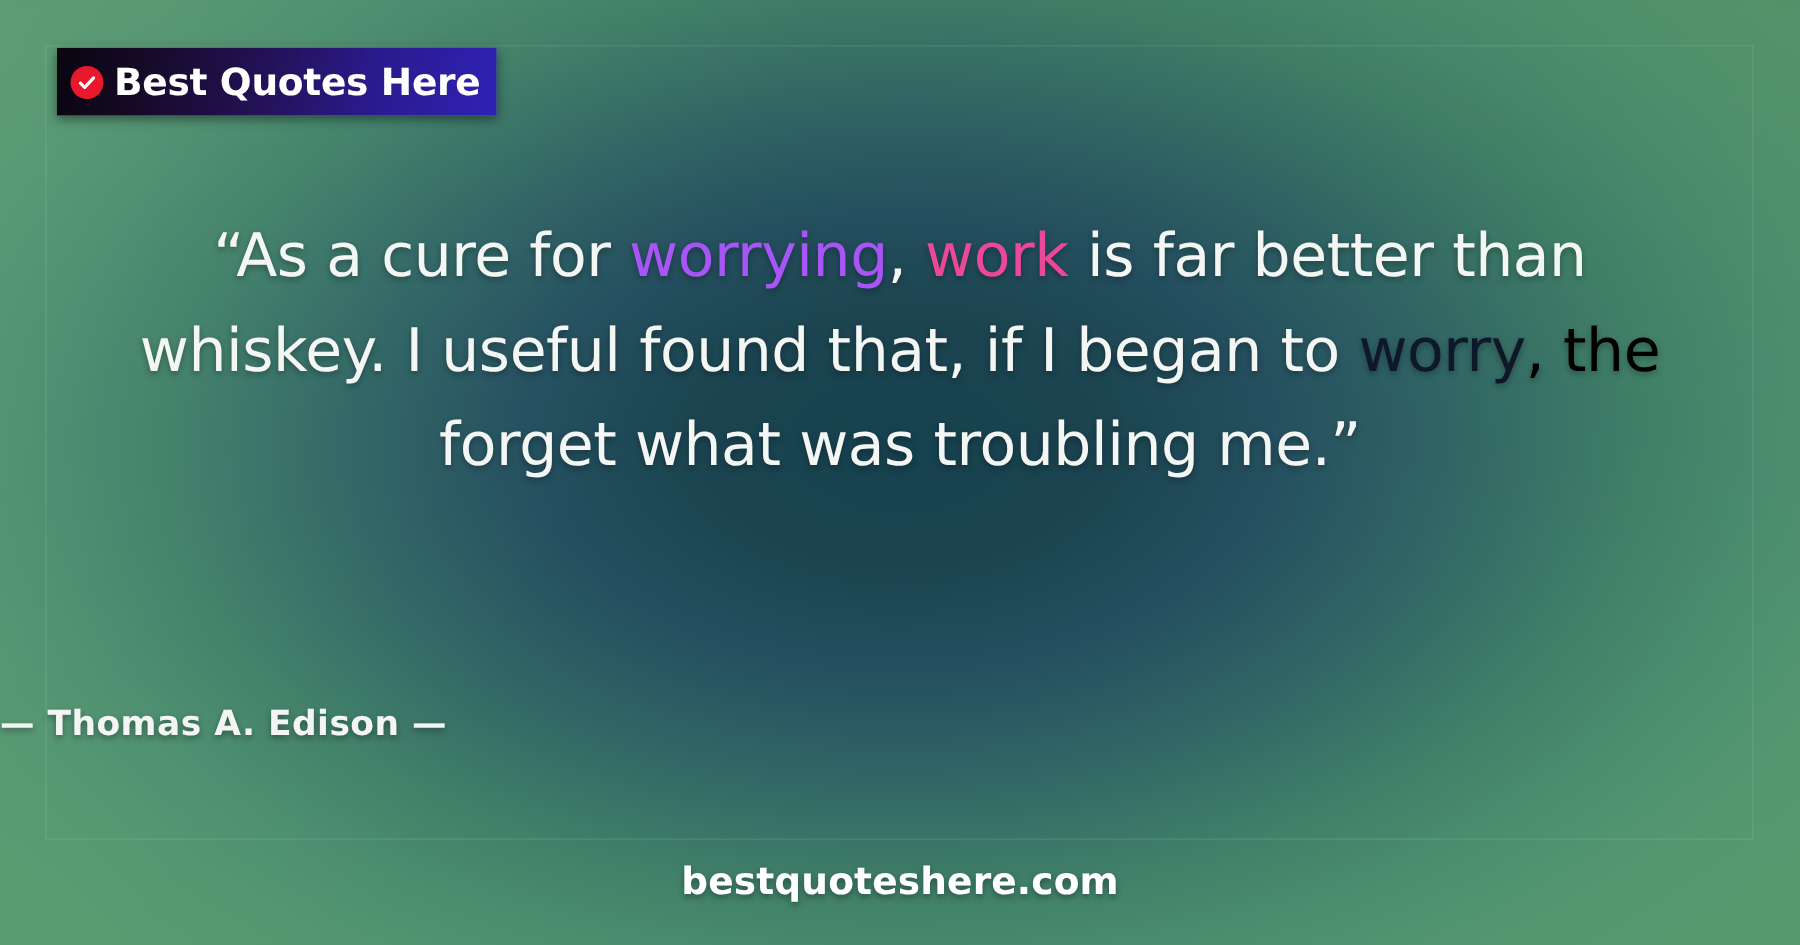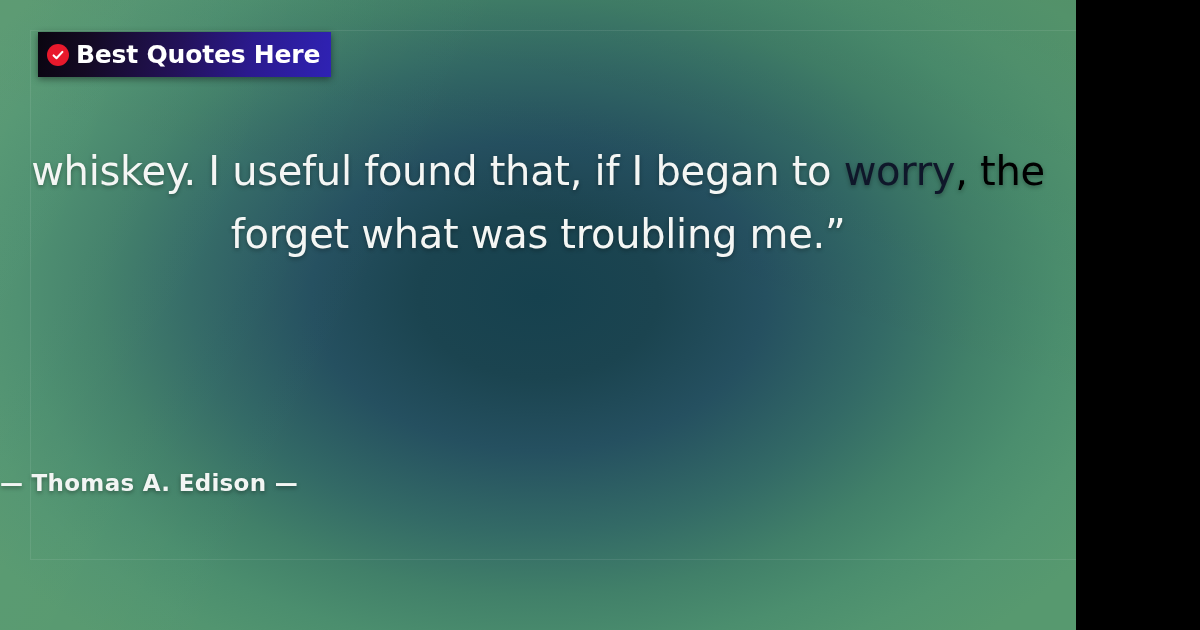--- a/index.html
+++ b/index.html
@@ -3,21 +3,21 @@
 <meta charset="utf-8">
 <title>Quote Card</title>
 <style>
   html, body {
     margin: 0;
     padding: 0;
     background: #000;
   }
   #card {
     position: relative;
-    width: 1076px;
+    width: 1200px;
     height: 630px;
     overflow: hidden;
     font-family: "DejaVu Sans", sans-serif;
     background-color: #4f946d;
   }
   
   #bg-gradient {
     position: absolute;
     inset: 0;
     background:
@@ -145,20 +145,22 @@
   <div id="logo-badge">
     <span id="check-badge" style="background: rgb(232, 25, 44);">
       <svg width="14" height="14" viewBox="0 0 14 14" aria-hidden="true">
         <path d="M2.6 7.4 L5.5 10.2 L11.4 3.9" fill="none" stroke="#ffffff" stroke-width="2.1" stroke-linecap="round" stroke-linejoin="round"></path>
       </svg>
     </span>
     <span id="logo-text" style="color: rgb(255, 255, 255);">Best Quotes Here</span>
   </div>
 
   <div id="quote-block">
+    <div class="quote-line"><span class="kw" style="color: rgb(244, 246, 244);">“As a cure for </span><span class="kw" style="color: rgb(168, 85, 247);">worrying</span><span class="kw" style="color: rgb(244, 246, 244);">, </span><span class="kw" style="color: rgb(236, 72, 153);">work</span><span class="kw" style="color: rgb(244, 246, 244);"> is far better than</span></div>
     <div class="quote-line"><span class="kw" style="color: rgb(244, 246, 244);">whiskey. I useful found that, if I began to </span><span class="kw" style="color: #0f172a;"> worry</span><span class="kw" style="color: #000000;">, the</span></div>
     <div class="quote-line"><span class="kw" style="color: rgb(244, 246, 244);">forget what was troubling me.”</span></div>
   </div>
 
   <div id="attribution" style="color: rgb(242, 245, 243);">— Thomas A. Edison —</div>
 
+  <div id="footer-url" style="color: rgb(255, 255, 255);">bestquoteshere.com</div>
 
 </div>
 
 </body></html>

